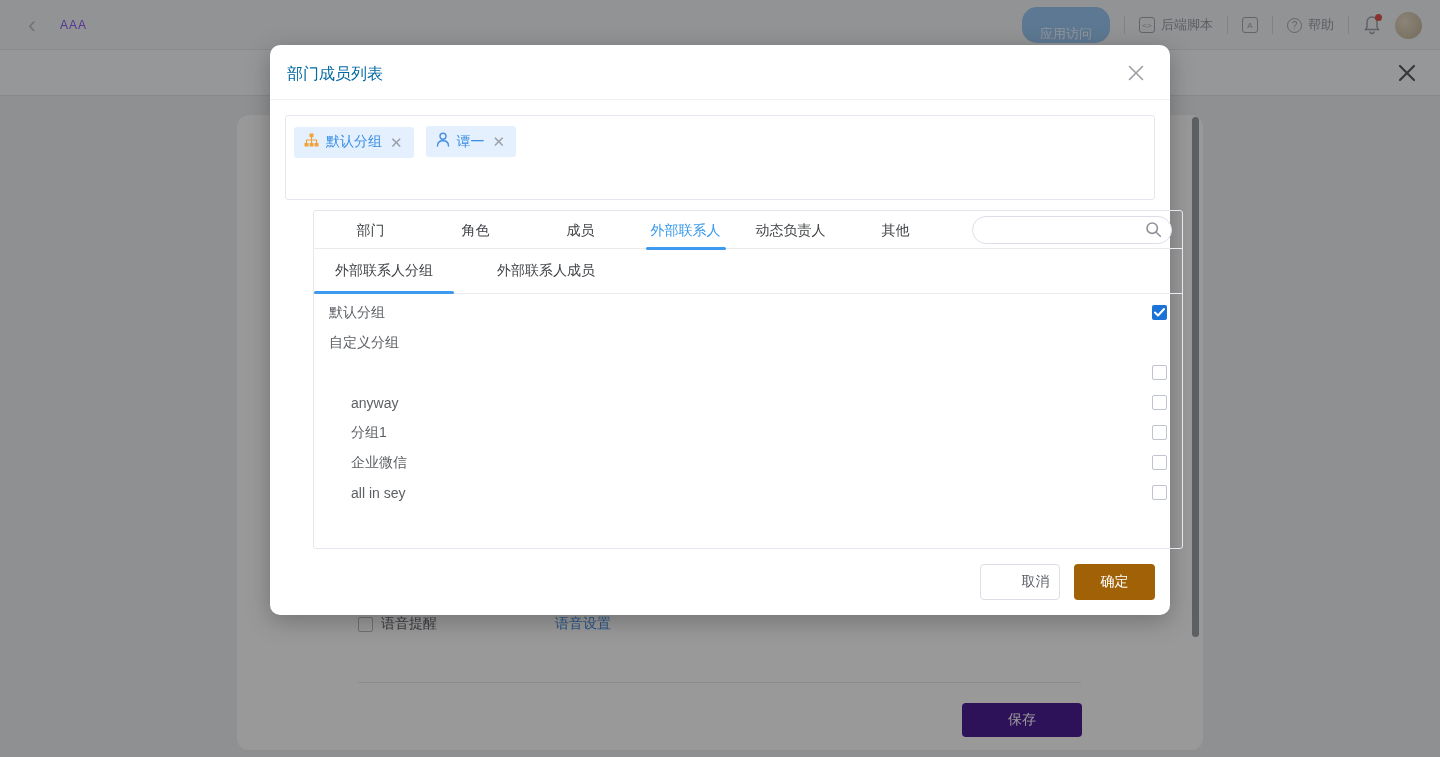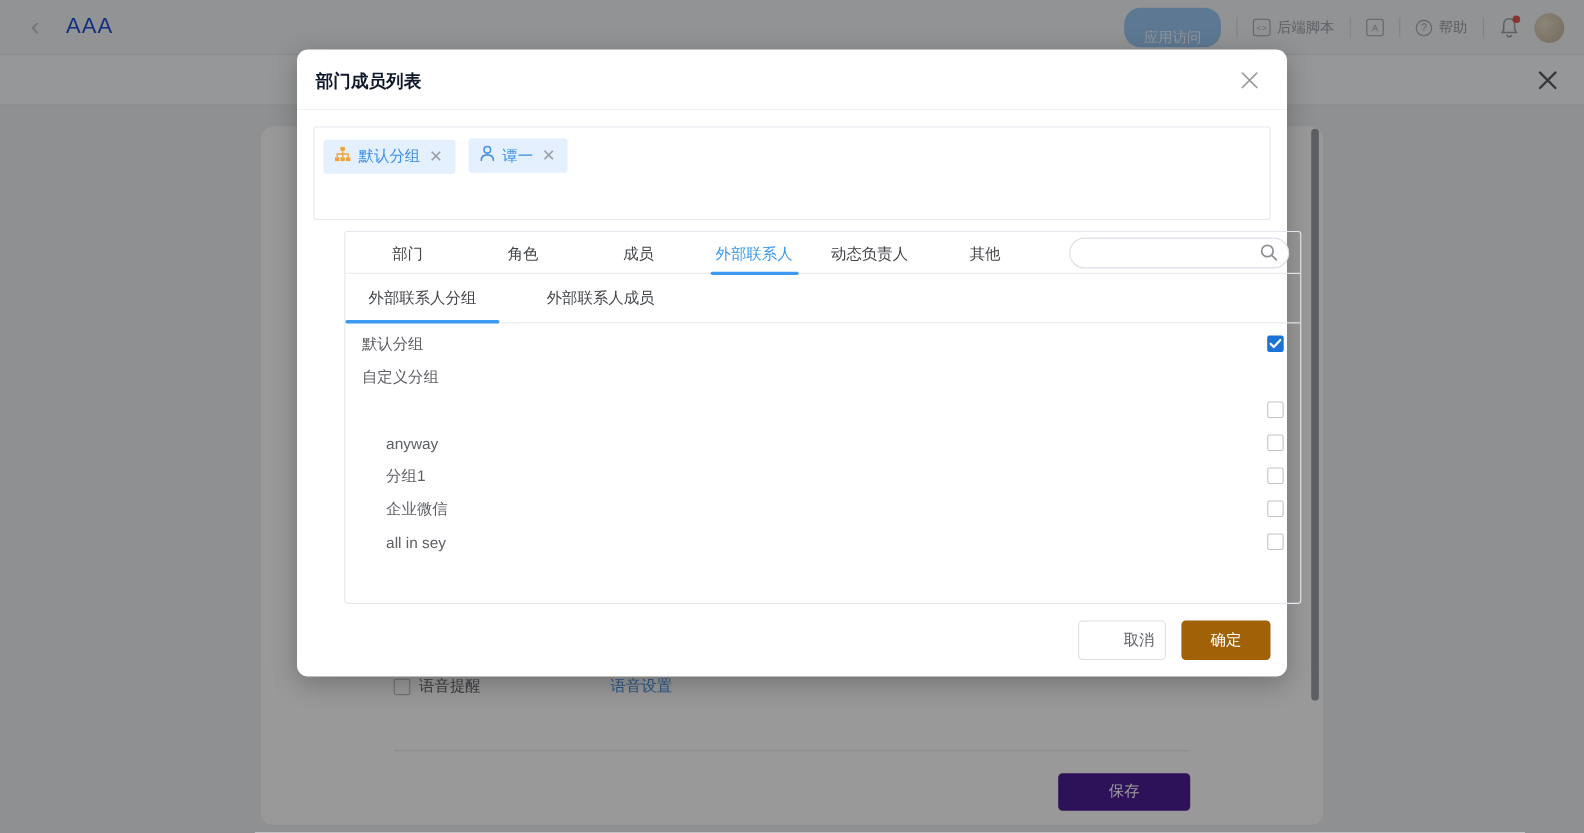--- a/index.html
+++ b/index.html
@@ -4,21 +4,21 @@
 <style>
   * { margin:0; padding:0; box-sizing:border-box; }
   html,body { width:1440px; height:757px; overflow:hidden;
     font-family:"Liberation Sans","DejaVu Sans",sans-serif; }
   .stage { position:relative; width:1440px; height:757px; background:#eef0f3; overflow:hidden; }
 
   
   .topbar { position:absolute; left:0; top:0; width:1440px; height:50px;
     background:#f4f5f7; border-bottom:1px solid #e7e8ea; display:flex; align-items:center; }
   .back-chev { font-size:24px; color:#c0c4cc; margin-left:28px; line-height:1; cursor:pointer; }
-  .page-title { margin-left:24px; font-size:20px; color:#1d4ed8; letter-spacing:1px; }
+  .page-title { margin-left:24px; font-size:12px; color:#8b5cf6; letter-spacing:1px; }
   .topbar-right { position:absolute; right:18px; top:0; height:50px; display:flex; align-items:center; gap:14px; }
   .pill-btn { background:#9bc8f3; color:#f2f8ff; font-size:13px; border:none;
     border-radius:15px; height:28px; padding:18px 18px; cursor:pointer; }
   .tb-sep { width:1px; height:18px; background:#d6d9de; }
   .tb-item { display:flex; align-items:center; gap:6px; color:#989da6; font-size:13px; cursor:pointer; }
   .sq-icon { width:16px; height:16px; border:1px solid #a3a8b0; border-radius:3px;
     display:flex; align-items:center; justify-content:center; font-size:8px; color:#a3a8b0; }
   .circle-icon { width:15px; height:15px; border:1px solid #a3a8b0; border-radius:50%;
     display:flex; align-items:center; justify-content:center; font-size:10px; color:#a3a8b0; }
   .bell-wrap { position:relative; width:18px; height:20px; }
@@ -41,21 +41,21 @@
   .save-btn { position:absolute; left:725px; top:588px; width:120px; height:34px;
     background:#4c1d95; color:#fff; font-size:14px; border:none; border-radius:4px; cursor:pointer; }
   .bg-scrollbar { position:absolute; left:1192px; top:117px; width:7px; height:520px;
     background:#9aa0a6; border-radius:4px; }
 
   
   .overlay { position:absolute; inset:0; background:rgba(0,0,0,0.40); z-index:5; }
   .modal { position:absolute; left:270px; top:45px; width:900px; height:570px; z-index:10;
     background:#fff; border-radius:10px; box-shadow:0 6px 24px rgba(0,0,0,0.25); }
   .modal-header { position:relative; height:55px; border-bottom:1px solid #f0f1f2; }
-  .modal-title { position:absolute; left:17px; top:19px; font-size:16px; color:#0f172a;font-weight:bold; }
+  .modal-title { position:absolute; left:17px; top:19px; font-size:16px; color:#0369a1; }
   .modal-close { position:absolute; right:24px; top:18px; width:20px; height:20px; cursor:pointer; }
 
   .selected-box { position:absolute; left:15px; top:70px; width:870px; height:85px;
     border:1px solid #e4e7ed; border-radius:3px; padding:10px 8px; }
   .tag { display:inline-flex; align-items:center; gap:7px; height:31px; padding:0 10px;
     background:#e4f0fd; border-radius:3px; margin-right:12px; }
   .tag-label { color:#3a8ee6; font-size:14px; }
   .tag-x { color:#9aa0a8; font-size:15px; cursor:pointer; line-height:1; padding:0 1px; }
 
   .picker-box { position:absolute; left:15px; top:165px; width:870px; height:339px;

